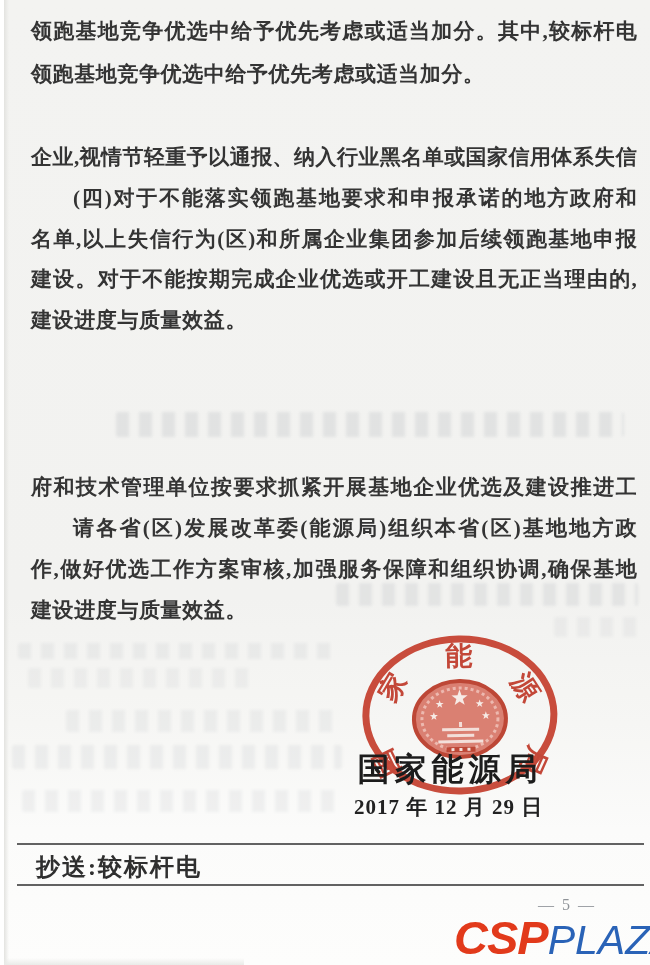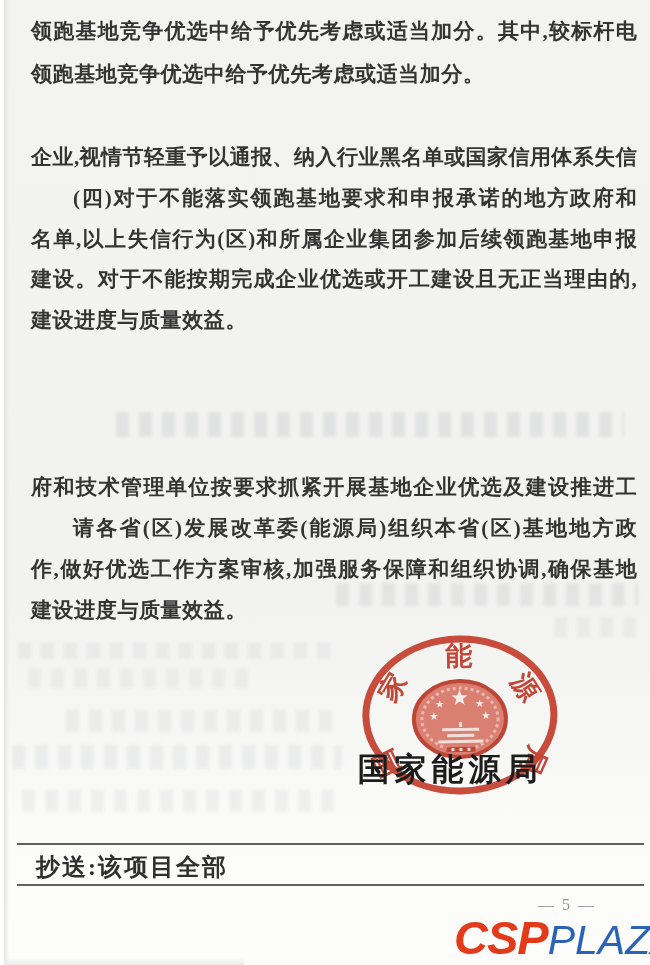--- a/index.html
+++ b/index.html
@@ -128,24 +128,25 @@
 
         <g>
           <rect x="96" y="125" width="29" height="5" fill="#b93a28"></rect>
           <rect x="101" y="126" width="3" height="3" fill="#f3ded8"></rect>
           <rect x="109" y="126" width="3" height="3" fill="#f3ded8"></rect>
           <rect x="117" y="126" width="3" height="3" fill="#f3ded8"></rect>
         </g>
       </g>
     </svg>
     <div class="agency-name">国家能源局</div>
+    <div class="issue-date">2017 年 12 月 29 日</div>
   </div>
 
   <div class="rule rule-top"></div>
-  <div class="cc-line">抄送:该项目全部</div>
+  <div class="cc-line">抄送:较标杆电</div>
   <div class="rule rule-bottom"></div>
 
   <div class="page-number">— 5 —</div>
 
   <div class="logo">
     <span class="csp">CSP</span><span class="plaza">PLAZA</span>
   </div>
 </div>
 
 </body></html>

